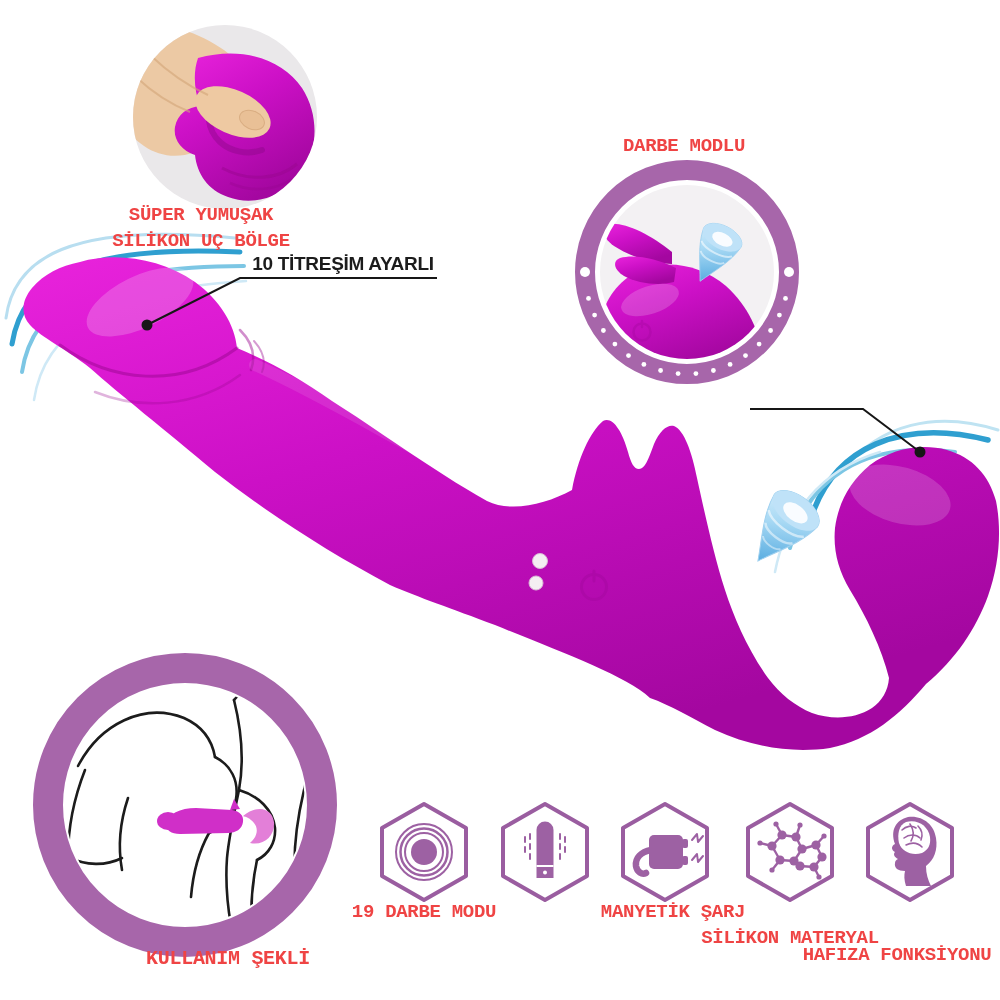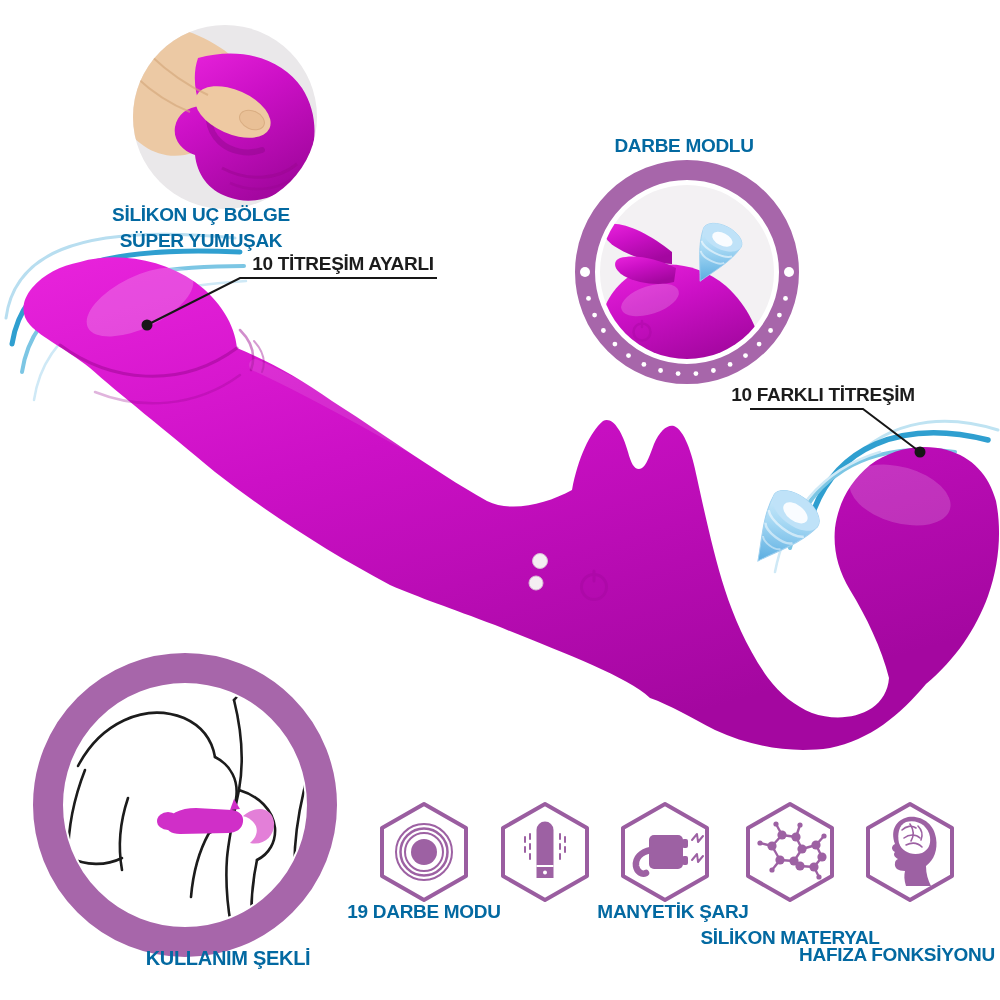--- a/index.html
+++ b/index.html
@@ -1,21 +1,21 @@
 <!DOCTYPE html>
 <html><head>
 <meta charset="utf-8">
 <style>
   html,body{margin:0;padding:0;background:#fff;}
   .canvas{position:relative;width:1000px;height:1000px;background:#ffffff;overflow:hidden;
           font-family:"Liberation Sans",sans-serif;}
   .canvas svg.art{position:absolute;left:0;top:0;}
   .lbl{position:absolute;transform:translate(-50%,-50%);font-weight:700;white-space:nowrap;
        letter-spacing:-0.3px;line-height:1.38;}
-  .lbl.purple{color:#0369a1;}
+  .lbl.purple{color:#ef4444;font-family:Liberation Mono, monospace;}
   .lbl.black{color:#1c1c1c;}
   .f19{font-size:19px;}
   .f20{font-size:20px;}
   .center{text-align:center;}
 </style>
 </head>
 <body>
 
 <div class="canvas">
 
@@ -307,29 +307,28 @@
           <path d="M -4 -7 C 2 -10 8 -9 12 -5"></path>
           <path d="M 0 -28 C 4 -22 4 -16 1 -11"></path>
           <path d="M 8 -26 C 12 -22 13 -17 11 -12"></path>
         </g>
       </g>
     </g>
   </g>
 </svg>
 
 <div class="lbl purple f19 center" style="left:201px;top:228px;">
+  <div>SÜPER YUMUŞAK</div>
   <div>SİLİKON UÇ BÖLGE</div>
-  <div>SÜPER YUMUŞAK</div>
 </div>
 
 <div class="lbl black f19" style="left:331px;top:264px;margin-left:12px;">10 TİTREŞİM AYARLI</div>
 
 <div class="lbl purple f19" style="left:684px;top:146px;">DARBE MODLU</div>
 
-<div class="lbl black f19" style="left:823px;top:395px;">10 FARKLI TİTREŞİM</div>
 
 <div class="lbl purple f20" style="left:196px;top:959px;margin-left:32px;">KULLANIM ŞEKLİ</div>
 
 <div class="lbl purple f19" style="left:424px;top:912px;">19 DARBE MODU</div>
 <div class="lbl purple f19" style="left:673px;top:912px;">MANYETİK ŞARJ</div>
 <div class="lbl purple f19" style="left:790px;top:938px;">SİLİKON MATERYAL</div>
 <div class="lbl purple f19" style="left:897px;top:912px;margin-top:43px;">HAFIZA FONKSİYONU</div>
 
 </div>
 

